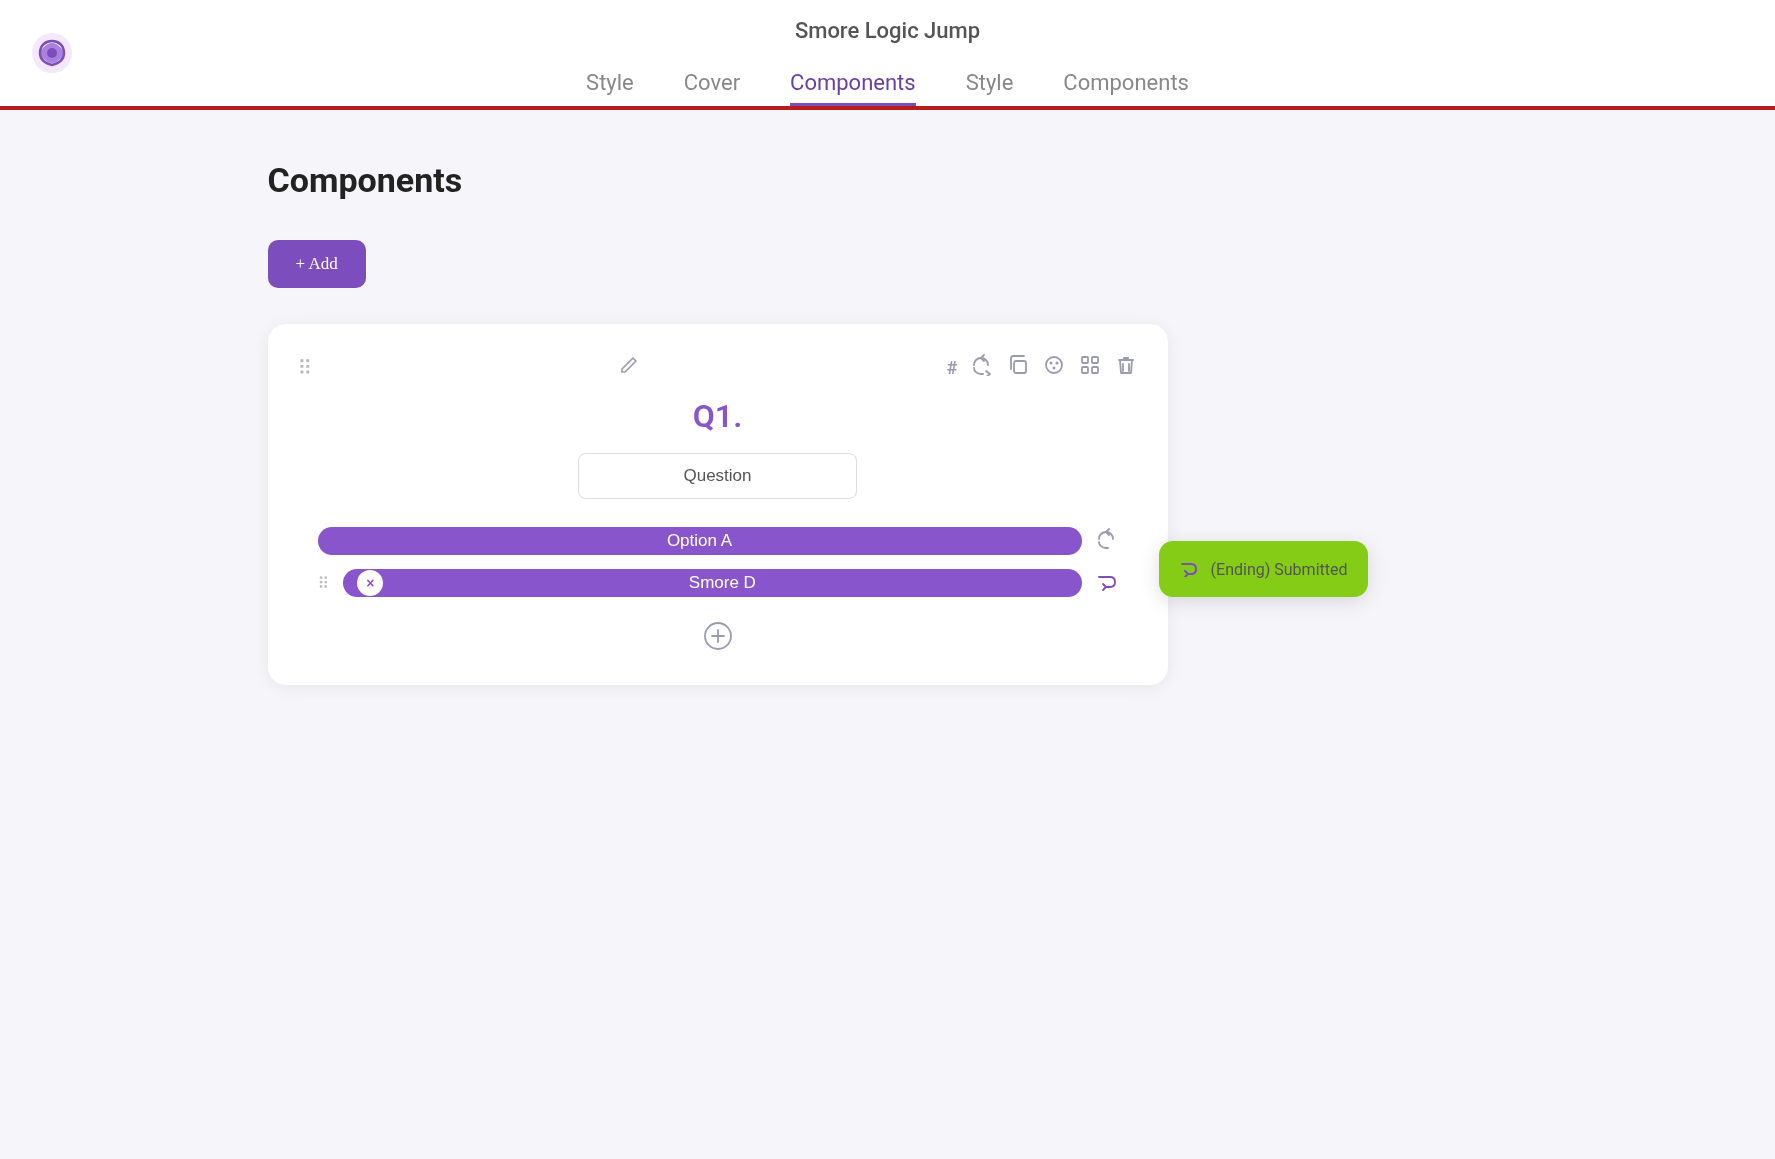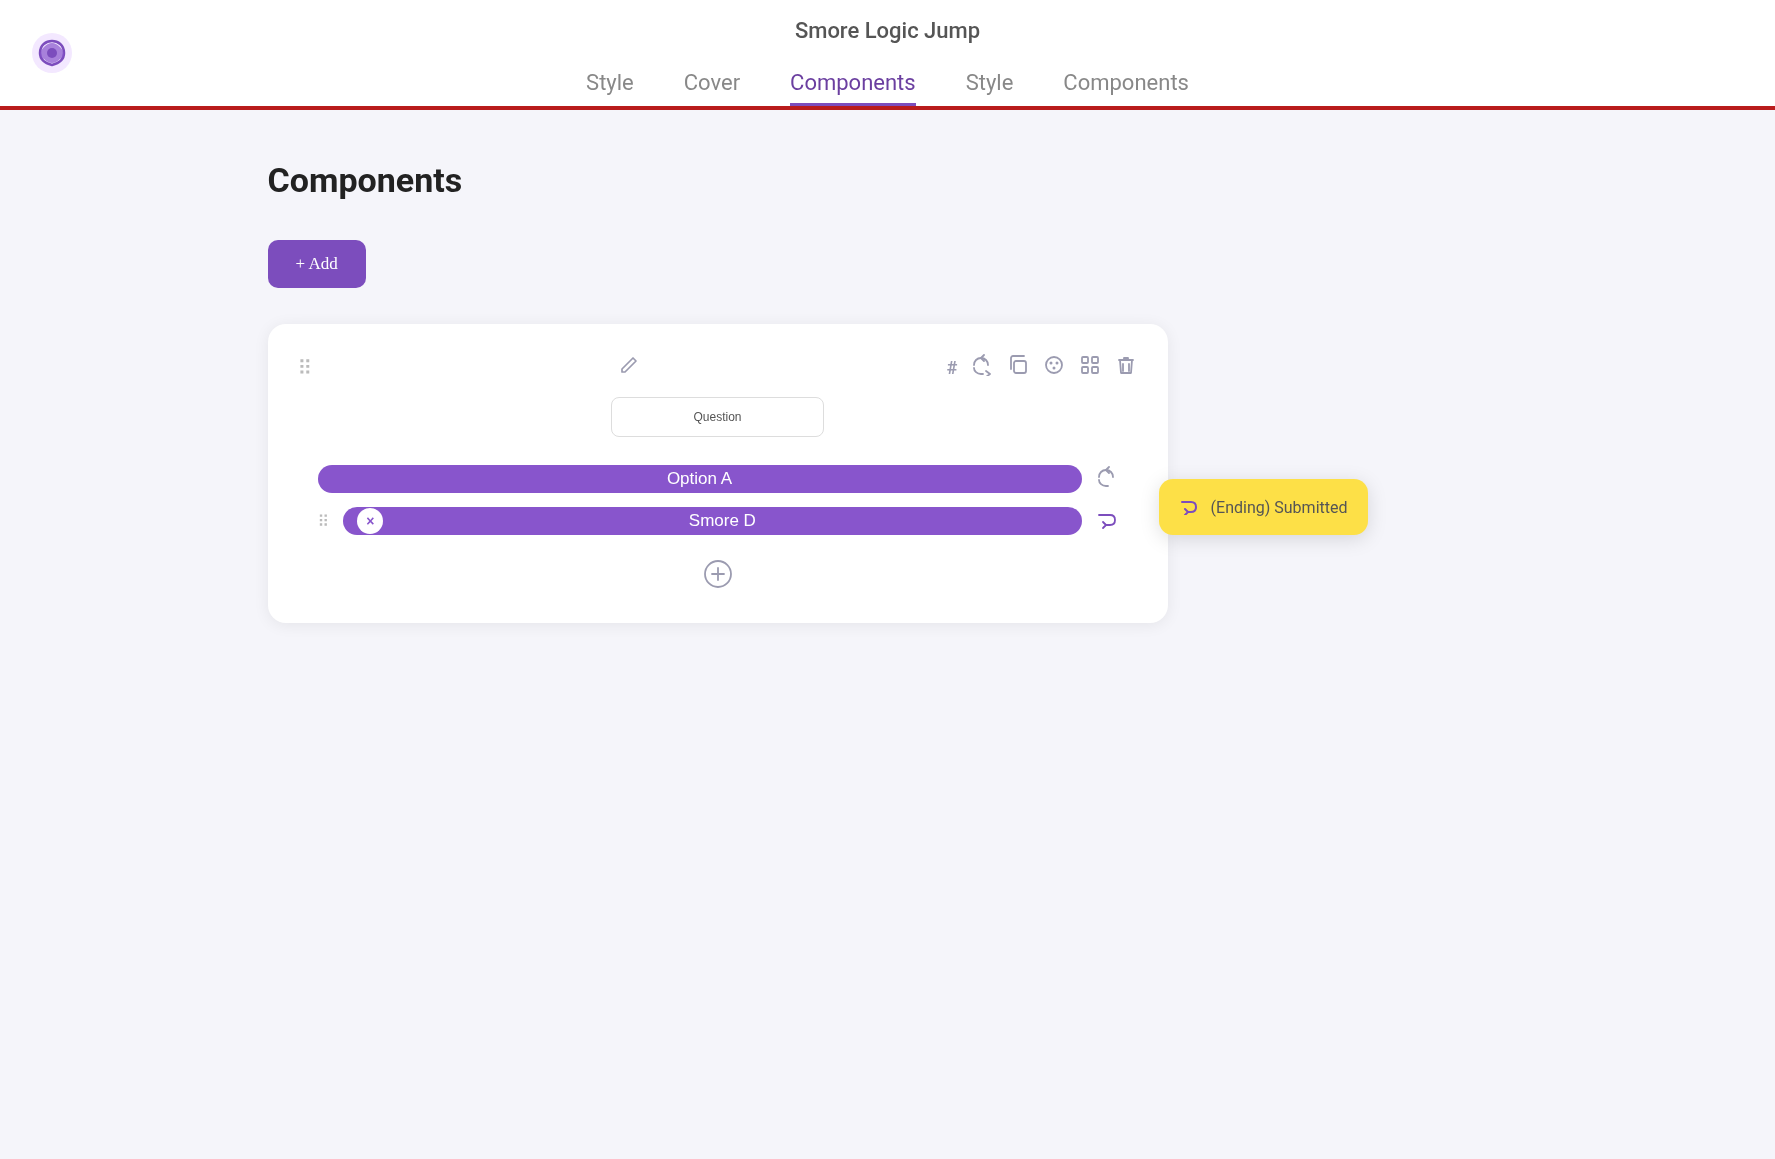--- a/index.html
+++ b/index.html
@@ -136,21 +136,21 @@
     
     .question-input-wrap {
       display: flex;
       justify-content: center;
       margin-bottom: 28px;
     }
     .question-input {
       border: 1px solid #ddd;
       border-radius: 8px;
       padding: 12px 28px;
-      font-size: 12px;
+      font-size: 17px;
       color: #555;
       text-align: center;
       min-width: 180px;
       outline: none;
     }
 
     
     .options-list {
       display: flex;
       flex-direction: column;
@@ -227,21 +227,21 @@
       display: flex;
       align-items: center;
       justify-content: center;
     }
 
     
     .tooltip-popup {
       position: absolute;
       right: -250px;
       bottom: 0px;
-      background: #fde047;
+      background: #84cc16;
       border-radius: 14px;
       box-shadow: 0 4px 20px rgba(0,0,0,0.13);
       padding: 16px 20px;
       display: flex;
       align-items: center;
       gap: 12px;
       font-size: 16px;
       color: #555;
       white-space: nowrap;
       z-index: 10;
@@ -341,20 +341,21 @@
           </svg>
         </span>
         <span class="tool-icon">
           <svg width="22" height="22" viewBox="0 0 22 22" fill="none">
             <path d="M4 6h14M9 6V4h4v2M8 10v7M14 10v7M5 6l1 13h10L17 6" stroke="#9b9bb0" stroke-width="1.8" stroke-linecap="round" stroke-linejoin="round" fill="none"></path>
           </svg>
         </span>
       </div>
     </div>
 
+    <div class="question-label">Q1.</div>
 
     <div class="question-input-wrap">
       <input class="question-input" type="text" value="Question" placeholder="Question" style="">
     </div>
 
     <div class="options-list">
 
       <div class="option-row">
         <button class="option-btn">Option A</button>
         <span class="option-logic-icon">

